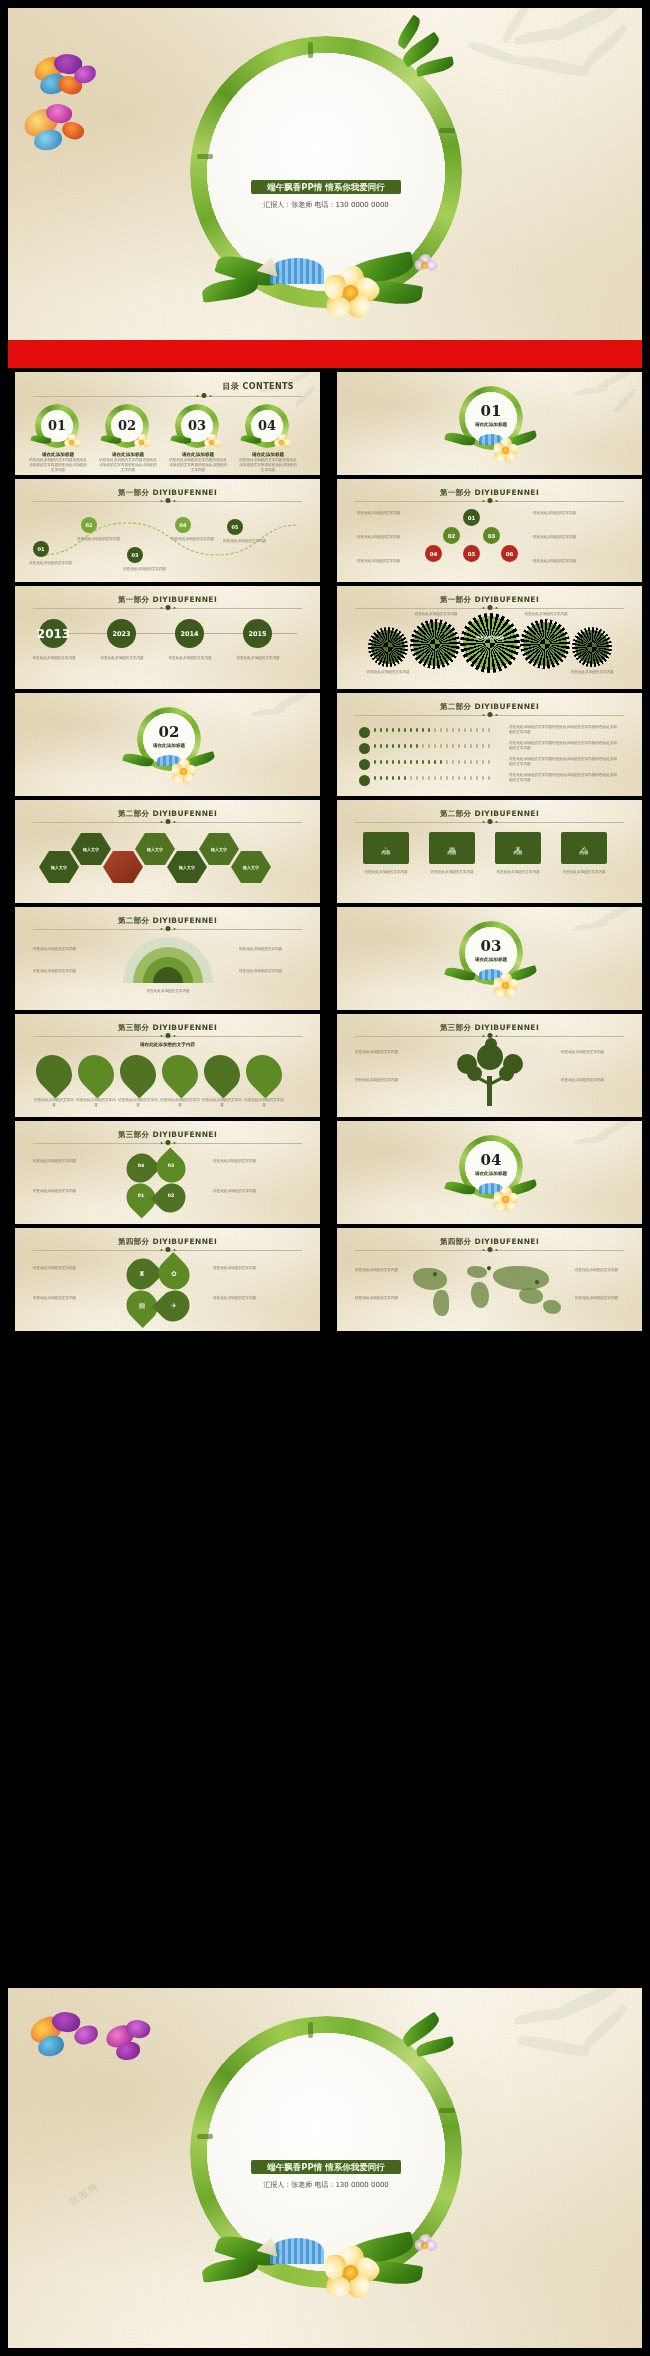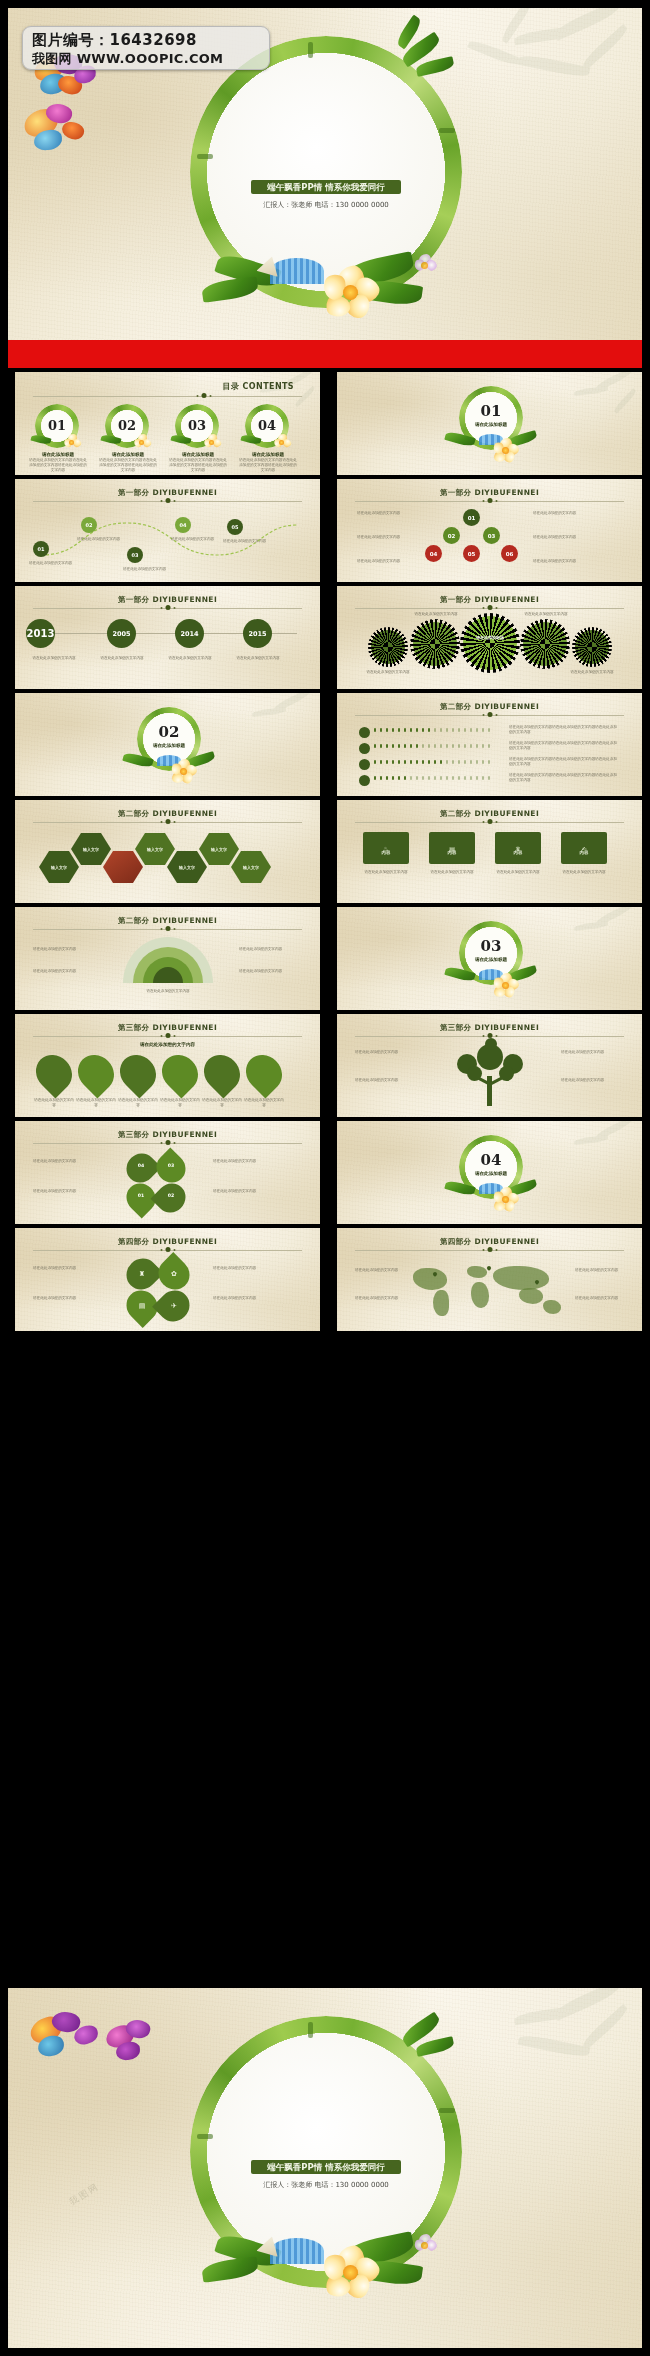--- a/index.html
+++ b/index.html
@@ -226,27 +226,20 @@
     </div>
     <div class="flower" style="left:404px;top:246px;width:26px;height:24px;opacity:.85;">
       <span class="petal" style="left:7px;top:0;width:12px;height:10px;background:radial-gradient(circle,#fff,#d8a6e8);"></span>
       <span class="petal" style="left:14px;top:6px;width:11px;height:10px;background:radial-gradient(circle,#fff,#c98fe0);transform:rotate(70deg);"></span>
       <span class="petal" style="left:2px;top:6px;width:11px;height:10px;background:radial-gradient(circle,#fff,#c98fe0);transform:rotate(290deg);"></span>
       <span class="fcenter" style="left:9px;top:8px;width:7px;height:7px;"></span>
     </div>
 
     <div class="red-band"></div>
 
-    <div class="wm-bar">
-      <div class="wm-l1">图片编号：16432698</div>
-      <div class="wm-l2">
-        <span>我图网</span>
-        <span>WWW.OOOPIC.COM</span>
-      </div>
-    </div>
   </div>
 
   <div class="slide grid-slide col-l" style="top:372px;">
     <div class="paper"></div>
     <div class="bamboo-ghost" style="right:0;top:0;width:90px;height:60px;">
       <i style="right:6px;top:4px;width:34px;height:6px;transform:rotate(-28deg);"></i>
       <i style="right:30px;top:14px;width:30px;height:5px;transform:rotate(-6deg);"></i>
       <i style="right:2px;top:22px;width:26px;height:5px;transform:rotate(-44deg);"></i>
     </div>
     <div class="s-head" style="text-align:right;right:26px;left:auto;font-size:8px;">目录 CONTENTS</div>
@@ -393,22 +386,22 @@
   <div class="slide grid-slide col-l" style="top:586px;">
     <div class="paper"></div>
     <div class="s-head">第一部分 DIYIBUFENNEI</div>
     <div class="s-rule"></div>
     <div class="s-dots">
         <i></i>
         <i class="mid"></i>
         <i></i>
       </div>
     <div style="position:absolute;left:24px;top:47px;width:258px;height:1px;background:#b6b096;"></div>
-    <div class="chip" style="left:11px;top:33px;width:29px;height:29px;font-size:10px;">2013</div>
-    <div class="chip" style="left:92px;top:33px;width:29px;height:29px;font-size:6.5px;">2005</div>
+    <div class="chip" style="left:24px;top:33px;width:29px;height:29px;font-size:12px;">2013</div>
+    <div class="chip" style="left:92px;top:33px;width:29px;height:29px;font-size:6.5px;">2023</div>
     <div class="chip" style="left:160px;top:33px;width:29px;height:29px;font-size:6.5px;">2014</div>
     <div class="chip" style="left:228px;top:33px;width:29px;height:29px;font-size:6.5px;">2015</div>
     <div class="s-line" style="position:absolute;left:16px;top:70px;width:46px;text-align:center;">请在此处添加您的文字内容</div>
     <div class="s-line" style="position:absolute;left:84px;top:70px;width:46px;text-align:center;">请在此处添加您的文字内容</div>
     <div class="s-line" style="position:absolute;left:152px;top:70px;width:46px;text-align:center;">请在此处添加您的文字内容</div>
     <div class="s-line" style="position:absolute;left:220px;top:70px;width:46px;text-align:center;">请在此处添加您的文字内容</div>
   </div>
 
   <div class="slide grid-slide col-r" style="top:586px;">
     <div class="paper"></div>

